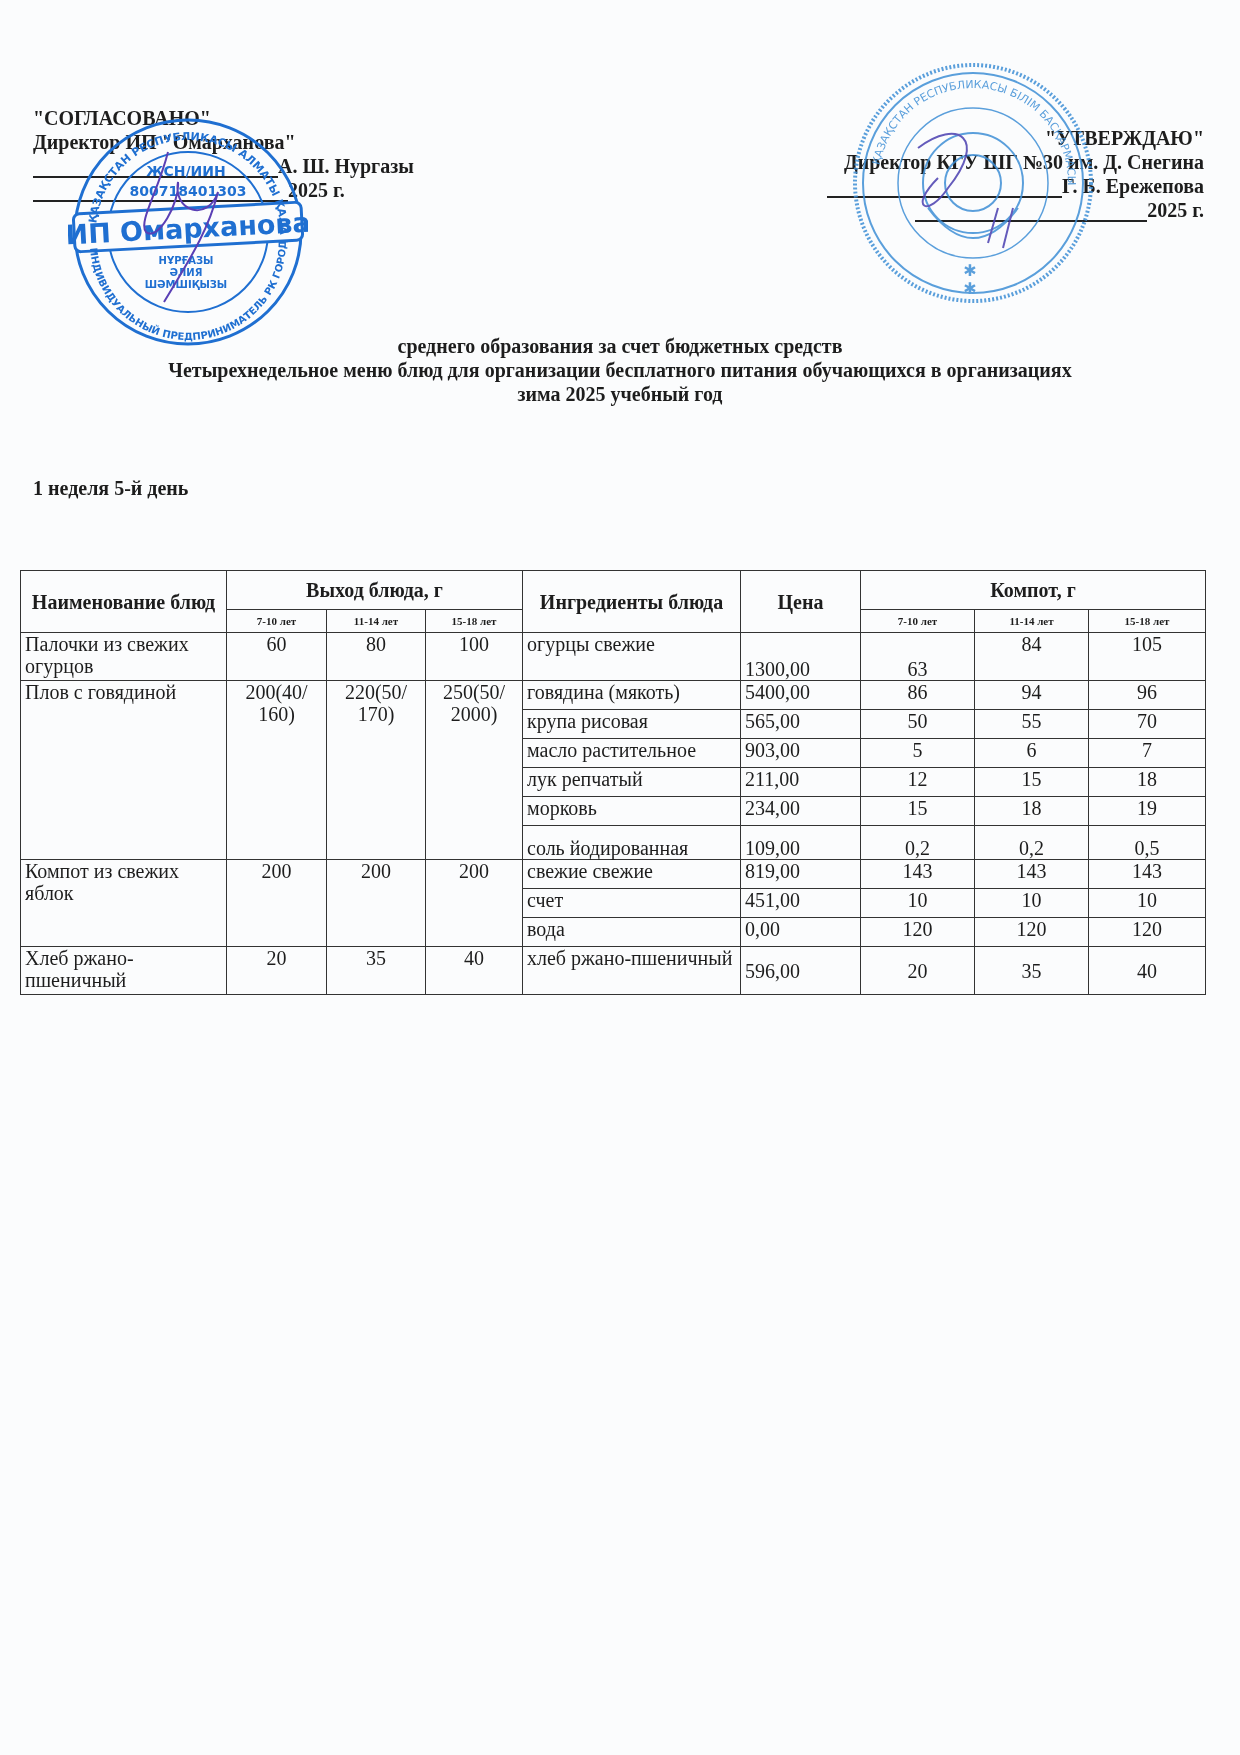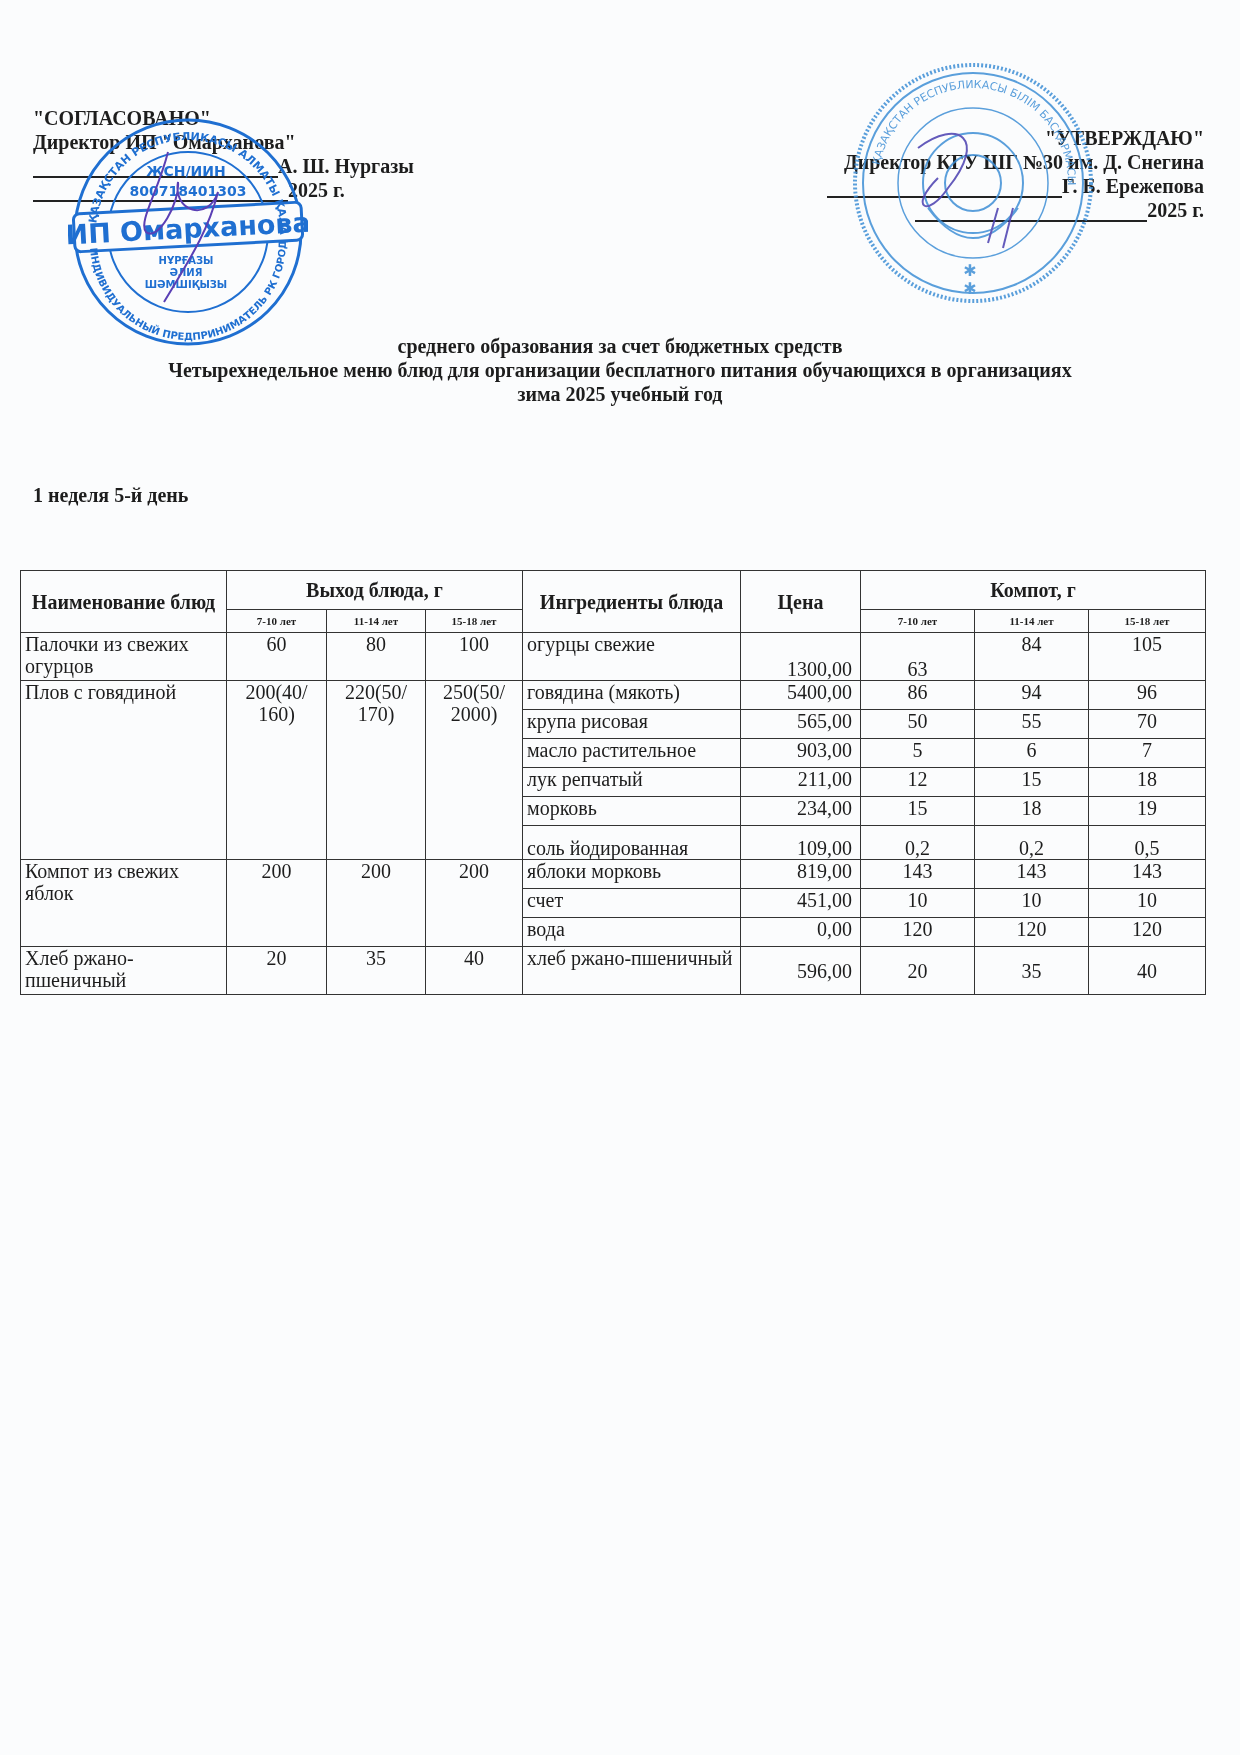--- a/index.html
+++ b/index.html
@@ -34,40 +34,40 @@
   .stamp { position: absolute; pointer-events: none; }
   .stamp-left { left: 68px; top: 112px; width: 240px; height: 240px; }
   .stamp-right { left: 848px; top: 58px; width: 250px; height: 250px; opacity: 0.85; }
 
   .title-block {
     position: absolute; left: 0; top: 334px; width: 1240px; text-align: center;
     font-weight: bold; font-size: 20px; line-height: 24px;
   }
   .week-label {
     position: absolute; left: 33px; top: 477px;
-    font-weight: bold; font-size: 20px; margin-top: 7px;
+    font-weight: bold; font-size: 20px;
   }
 
   
   table.menu {
     position: absolute; left: 20px; top: 570px; width: 1185px;
     border-collapse: collapse; table-layout: fixed;
     font-size: 20px;
   }
   table.menu td, table.menu th {
     border: 1.5px solid #333;
     padding: 0 4px;
     vertical-align: top;
     line-height: 22px;
   }
   table.menu th { font-weight: bold; text-align: center; vertical-align: middle; }
   table.menu th.age { font-size: 11px; height: 22px; padding: 0; }
   table.menu th.big { font-size: 20px; }
   table.menu td.num { text-align: center; }
-  table.menu td.price { text-align: right; padding-right: 8px; }
+  table.menu td.price { padding-right: 8px; }
   table.menu td.name, table.menu td.ingr { text-align: left; }
   .cell-mid { vertical-align: bottom !important; }
   .row-h { height: 29px; }
 </style>
 </head>
 <body>
 
 <div class="page">
 
   <div class="approve-left">
@@ -237,21 +237,21 @@
         <td class="num cell-mid">0,2</td>
         <td class="num cell-mid">0,2</td>
         <td class="num cell-mid">0,5</td>
       </tr>
 
       <tr class="row-h">
         <td class="name" rowspan="3">Компот из свежих яблок</td>
         <td class="num" rowspan="3">200</td>
         <td class="num" rowspan="3">200</td>
         <td class="num" rowspan="3">200</td>
-        <td class="ingr">яблоки морковь</td>
+        <td class="ingr">свежие свежие</td>
         <td class="price">819,00</td>
         <td class="num">143</td>
         <td class="num">143</td>
         <td class="num">143</td>
       </tr>
       <tr class="row-h">
         <td class="ingr">счет</td>
         <td class="price">451,00</td>
         <td class="num">10</td>
         <td class="num">10</td>

